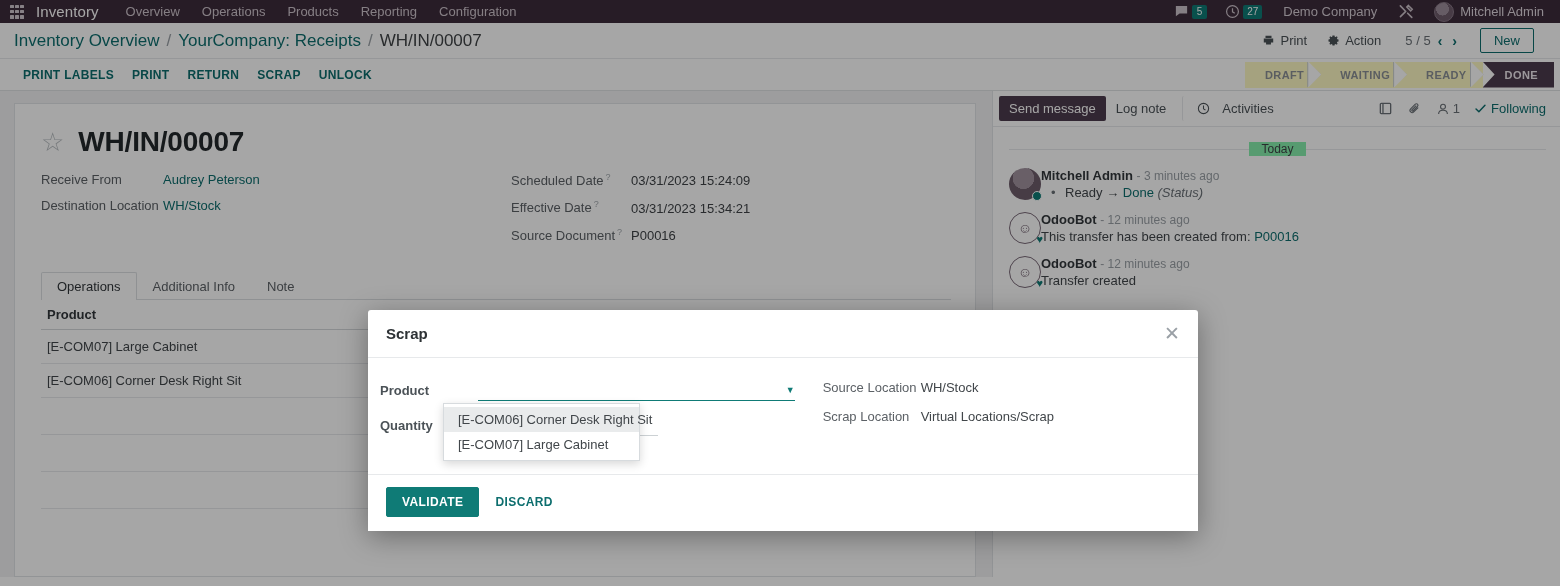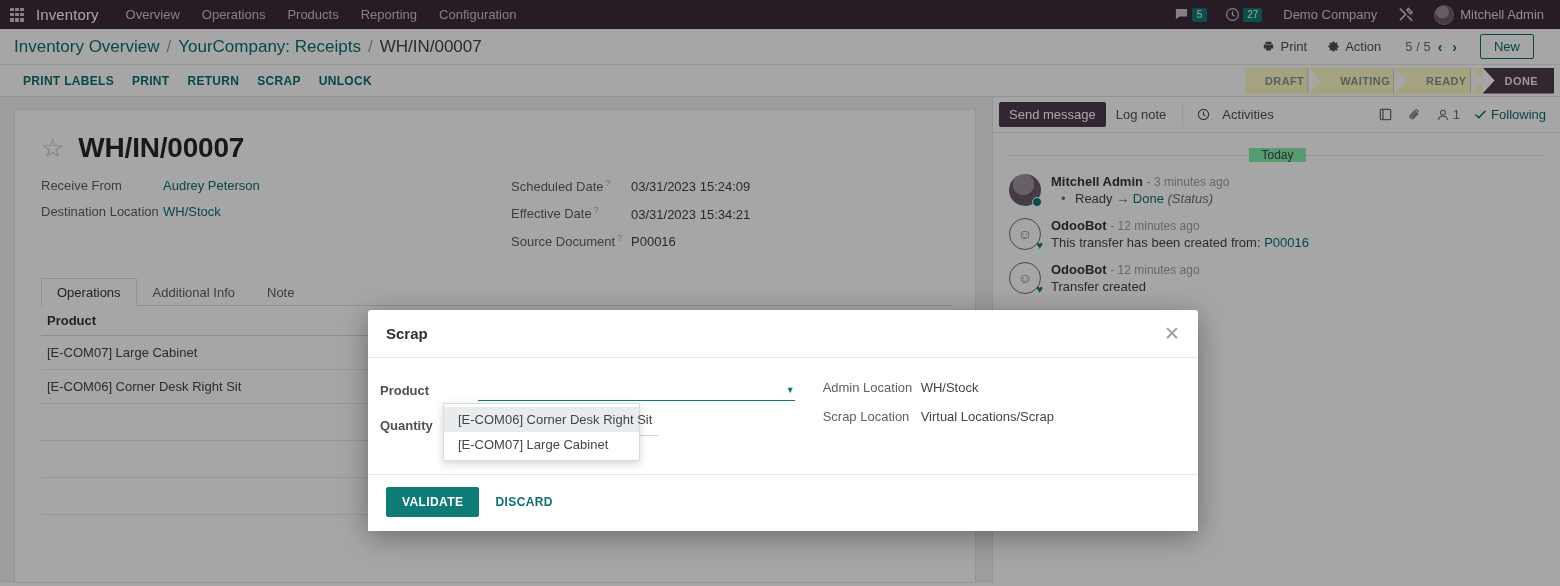--- a/index.html
+++ b/index.html
@@ -16,21 +16,21 @@
   
   .backdrop {
     position: absolute; inset: 0;
     background: rgba(0,0,0,0.35);
     z-index: 50;
   }
 
   
   .navbar {
     position: relative; z-index: 10;
-    height: 29px; background: #3d2b3b;
+    height: 23px; background: #3d2b3b;
     display: flex; align-items: center;
     padding: 0 10px 0 6px;
     color: #d7cfd6;
     font-size: 13px;
   }
   .apps-grid {
     width: 22px; height: 22px;
     display: grid; grid-template-columns: repeat(3,1fr); grid-template-rows: repeat(3,1fr);
     gap: 1.5px; padding: 4px; cursor: pointer;
   }
@@ -191,21 +191,21 @@
 
   .thread { padding: 8px 14px 0 16px; }
   .day-sep { position: relative; text-align: center; margin: 6px 0 12px 0; }
   .day-sep::before {
     content: ""; position: absolute; left: 0; right: 0; top: 50%; height: 1px; background: #e7e9eb;
   }
   .day-sep span {
     position: relative; background: #86efac; padding: 0 12px;
     font-size: 12px; font-weight: normal; color: #3f4347;
   }
-  .msg { display: flex; gap: 10px; margin-bottom: 12px; }
+  .msg { display: flex; margin-bottom: 12px; }
   .msg-avatar { position: relative; width: 32px; height: 32px; flex: none; }
   .av-img {
     width: 32px; height: 32px; border-radius: 50%;
     background: radial-gradient(circle at 45% 32%, #a2939f 0 38%, #6e5d6b 39% 100%);
   }
   .av-bot {
     width: 32px; height: 32px; border-radius: 50%;
     border: 1.5px solid #7a6a78; background: #fff;
     display: flex; align-items: center; justify-content: center;
     font-size: 14px; color: #6d5c6b;
@@ -584,21 +584,21 @@
             <span class="m2o-caret">▼</span>
           </span>
         </div>
         <div class="mfld">
           <span class="mfld-label">Quantity</span>
           <input class="qty-input" type="text" value="" style="">
         </div>
       </div>
       <div class="mcol right">
         <div class="mfld">
-          <span class="mfld-label plain">Admin Location</span>
+          <span class="mfld-label plain">Source Location</span>
           <span class="mfld-val">WH/Stock</span>
         </div>
         <div class="mfld">
           <span class="mfld-label plain">Scrap Location</span>
           <span class="mfld-val">Virtual Locations/Scrap</span>
         </div>
       </div>
     </div>
     <div class="modal-foot">
       <button class="btn-validate">Validate</button>

